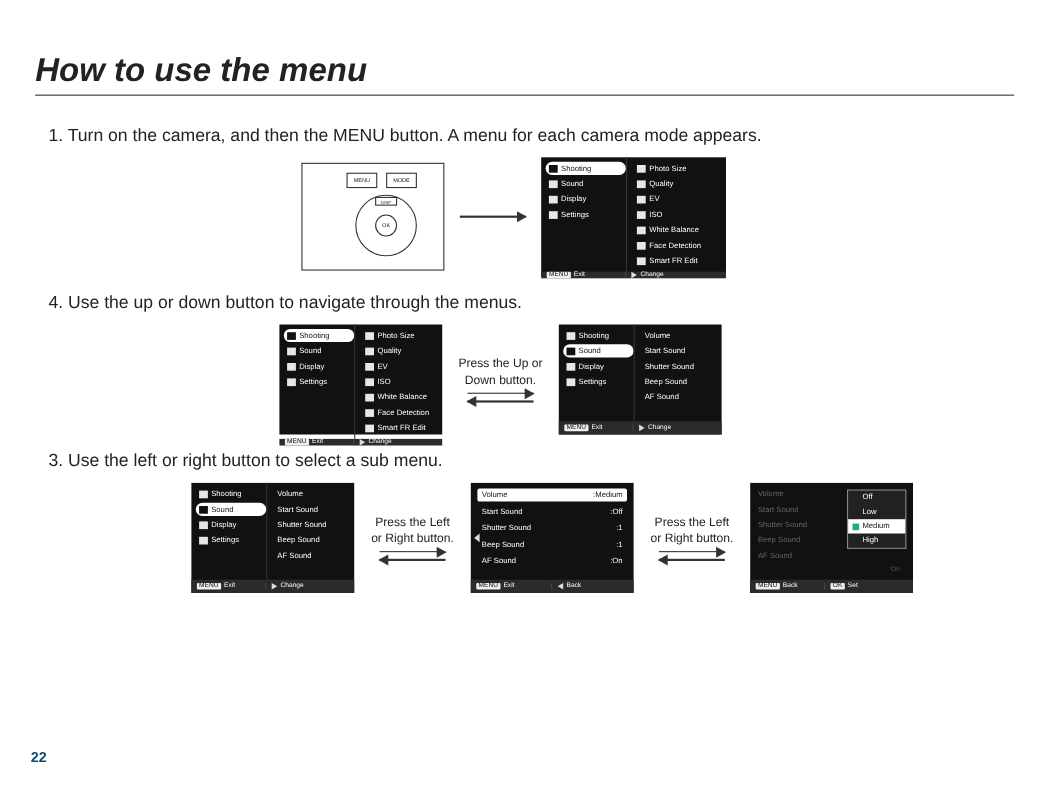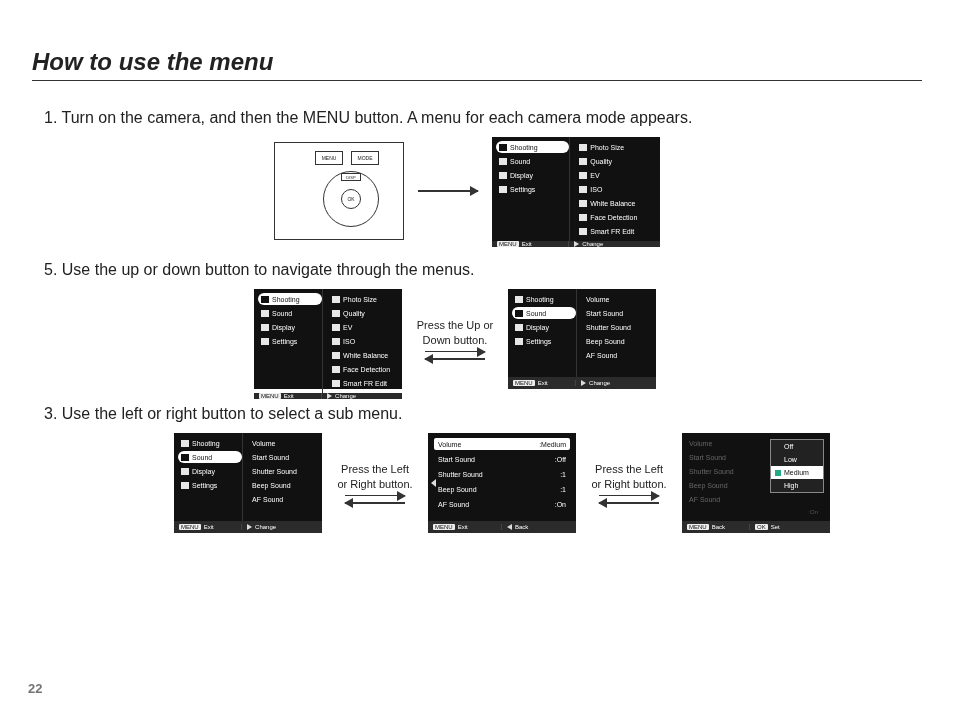--- a/index.html
+++ b/index.html
@@ -9,21 +9,21 @@
     margin: 0;
     font-family: Arial, Helvetica, sans-serif;
     color: #222;
     background: #fff;
     position: relative;
     padding: 48px 32px 32px 32px;
   }
   h1 {
     font-style: italic;
     font-weight: bold;
-    font-size: 24px;
+    font-size: 30px;
     margin: 0 0 4px 0;
     padding-bottom: 4px;
     border-bottom: 1.5px solid #333;
   }
   .content { padding: 18px 12px 0 12px; }
   .step-text { font-size: 16px; margin: 6px 0 10px 0; }
   .row { display: flex; align-items: center; gap: 14px; margin-bottom: 16px; }
   .caption { font-size: 11px; text-align: center; line-height: 1.3; width: 78px; }
   .arrows { display:flex; flex-direction:column; gap:6px; align-items:center; }
   .arrow-r, .arrow-l { position:relative; width:60px; height:1.5px; background:#333; }
@@ -68,21 +68,21 @@
   
   .screen.optscr .body { display:flex; }
   .screen.optscr .dimcol { width:46%; padding:4px 4px; display:flex; flex-direction:column; gap:2px; color:#666; }
   .screen.optscr .popup { position:absolute; right:6px; top:6px; width:54px; border:1px solid #888; background:#222; display:flex; flex-direction:column; }
   .screen.optscr .popup .opt { height:13px; display:flex; align-items:center; padding:0 4px; gap:3px; }
   .screen.optscr .popup .opt.sel { background:#fff; color:#111; }
   .screen.optscr .popup .chk { width:6px; height:6px; display:inline-block; }
   .screen.optscr .popup .opt.sel .chk { background:#2a8; }
   .screen.optscr .dimval { color:#555; font-size:6px; position:absolute; right:12px; bottom:18px;}
 
-  .page-num { position:absolute; left:28px; bottom:24px; color:#737373; font-weight:bold; font-size:13px; }
+  .page-num { position:absolute; left:28px; bottom:24px; color:#0c4a6e; font-weight:bold; font-size:13px; }
 </style>
 </head>
 <body>
 
 <h1>How to use the menu</h1>
 
 <div class="content">
 
   <div class="step-text">1. Turn on the camera, and then the MENU button. A menu for each camera mode appears.</div>
   <div class="row" style="padding-left:230px;">
@@ -154,21 +154,21 @@
             <span>Exit</span>
           </div>
         <div class="fcell">
             <span class="tri tri-r"></span>
             <span>Change</span>
           </div>
       </div>
     </div>
   </div>
 
-  <div class="step-text">5. Use the up or down button to navigate through the menus.</div>
+  <div class="step-text">4. Use the up or down button to navigate through the menus.</div>
   <div class="row" style="padding-left:210px;">
 
     <div class="screen sm">
       <div class="body">
         <div class="left-col">
           <div class="mrow sel">
               <span class="ic"></span>
               <span>Shooting</span>
             </div>
           <div class="mrow">

